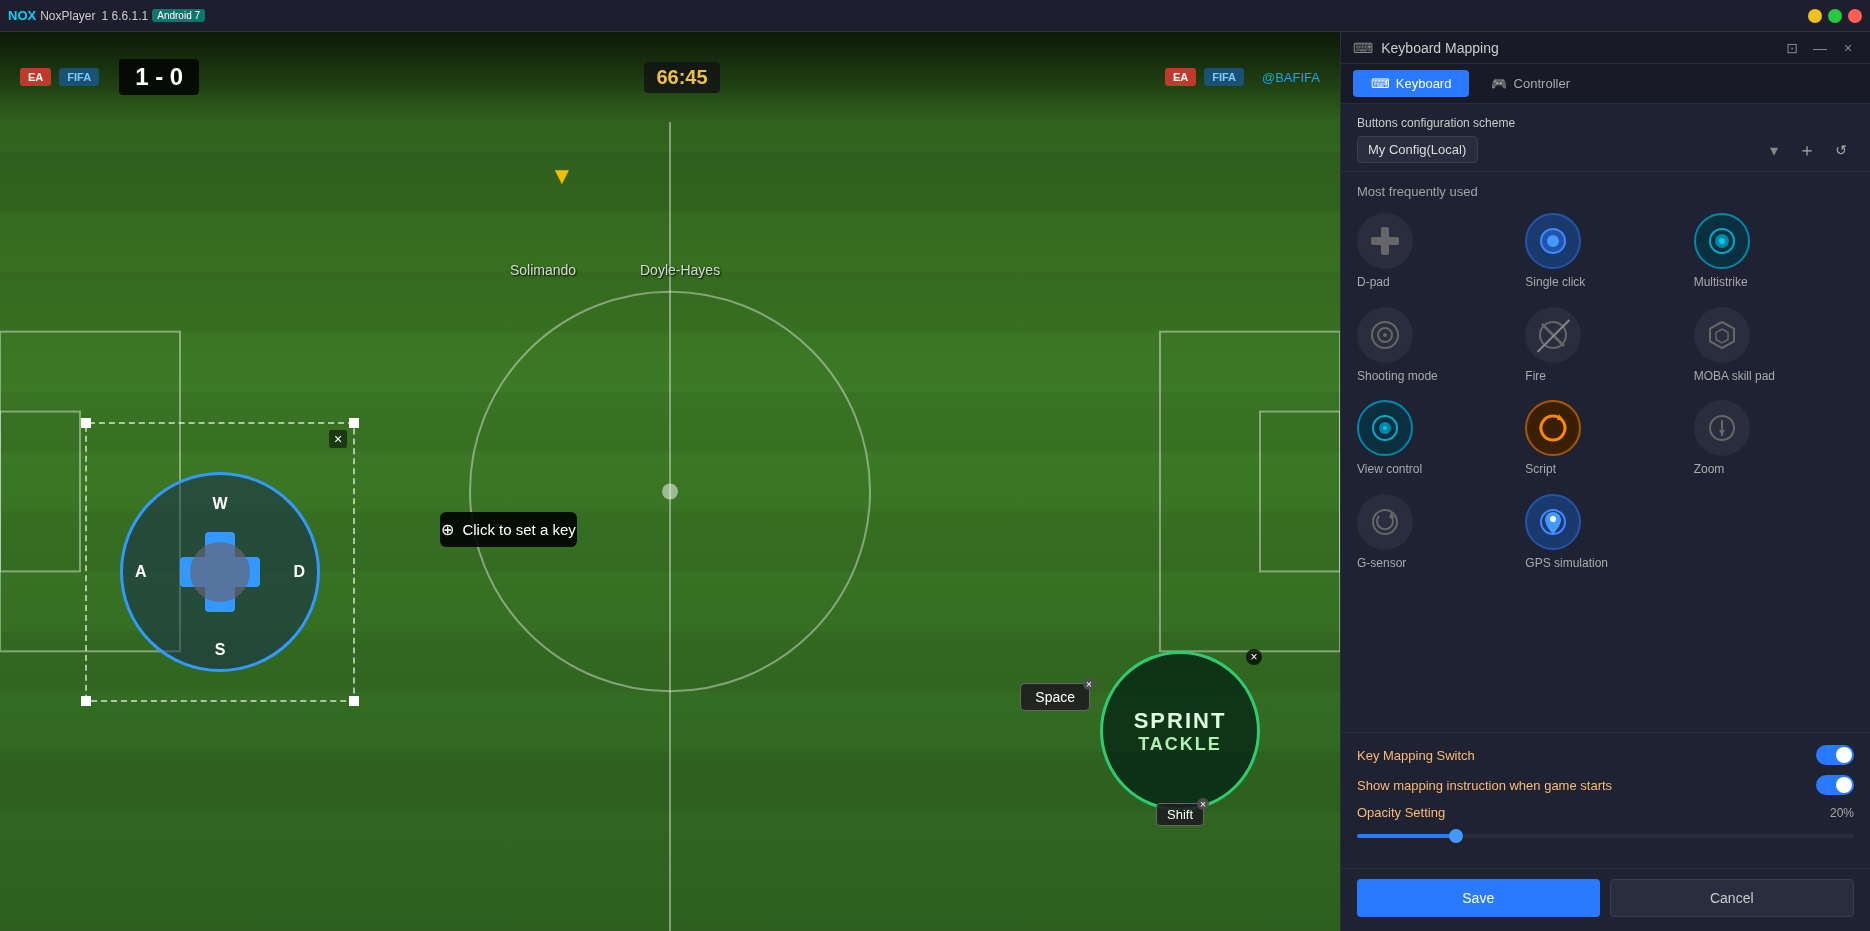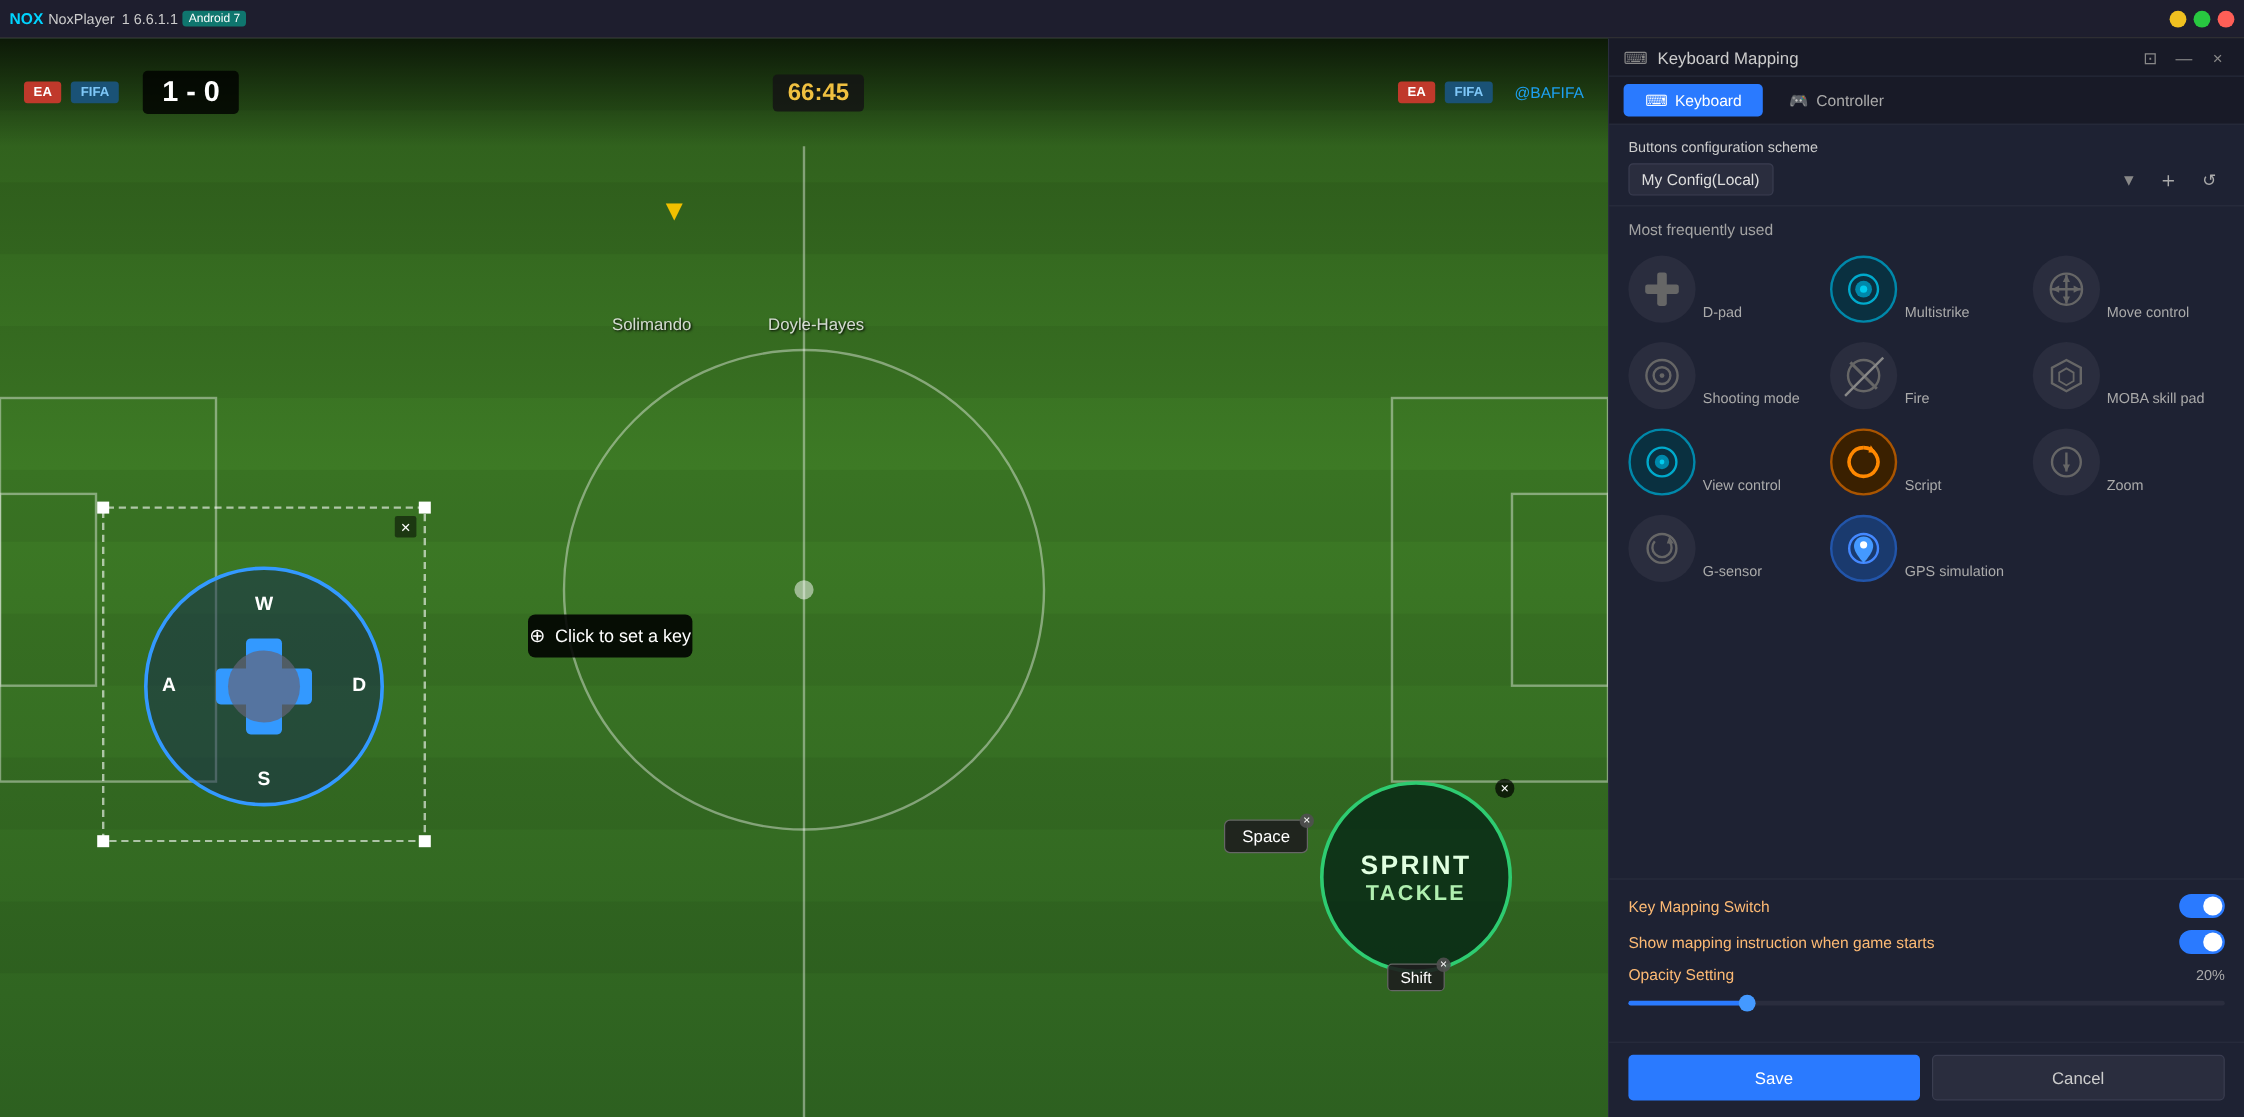--- a/index.html
+++ b/index.html
@@ -491,22 +491,22 @@
       font-size: 13px;
       margin-bottom: 14px;
     }
     .freq-grid {
       display: grid;
       grid-template-columns: repeat(3, 1fr);
       gap: 16px 8px;
     }
     .freq-item {
       display: flex;
-      flex-direction: row;
-      align-items: flex-end;
+      flex-direction: column;
+      align-items: flex-start;
       gap: 6px;
       cursor: pointer;
     }
     .freq-icon {
       width: 56px;
       height: 56px;
       border-radius: 50%;
       background: #2a2d3e;
       display: flex;
       align-items: center;
@@ -825,46 +825,41 @@
         <div class="freq-item">
           <div class="freq-icon">
             <svg width="32" height="32" viewBox="0 0 32 32">
               <rect x="12" y="2" width="8" height="28" rx="2" fill="#666"></rect>
               <rect x="2" y="12" width="28" height="8" rx="2" fill="#666"></rect>
             </svg>
           </div>
           <span class="freq-label">D-pad</span>
         </div>
 
+        <div class="freq-item">
+          <div class="freq-icon blue-active">
+            <svg width="32" height="32" viewBox="0 0 32 32">
+              <circle cx="16" cy="16" r="12" fill="#2255aa" stroke="#4488ff" stroke-width="2"></circle>
+              <circle cx="16" cy="16" r="6" fill="#4499ff"></circle>
+            </svg>
+          </div>
+          <span class="freq-label">Single click</span>
+        </div>
 
         <div class="freq-item">
           <div class="freq-icon cyan-active">
             <svg width="32" height="32" viewBox="0 0 32 32">
               <circle cx="16" cy="16" r="12" fill="#0a3040" stroke="#00aacc" stroke-width="2"></circle>
               <circle cx="16" cy="16" r="7" fill="#0088aa"></circle>
               <circle cx="16" cy="16" r="3" fill="#00ccee"></circle>
             </svg>
           </div>
           <span class="freq-label">Multistrike</span>
         </div>
 
-        <div class="freq-item">
-          <div class="freq-icon">
-            <svg width="32" height="32" viewBox="0 0 32 32">
-              <circle cx="16" cy="16" r="13" fill="none" stroke="#666" stroke-width="2"></circle>
-              <line x1="16" y1="4" x2="16" y2="28" stroke="#666" stroke-width="2"></line>
-              <line x1="4" y1="16" x2="28" y2="16" stroke="#666" stroke-width="2"></line>
-              <polygon points="16,4 13,10 19,10" fill="#666"></polygon>
-              <polygon points="16,28 13,22 19,22" fill="#666"></polygon>
-              <polygon points="4,16 10,13 10,19" fill="#666"></polygon>
-              <polygon points="28,16 22,13 22,19" fill="#666"></polygon>
-            </svg>
-          </div>
-          <span class="freq-label">Move control</span>
-        </div>
 
         <div class="freq-item">
           <div class="freq-icon">
             <svg width="32" height="32" viewBox="0 0 32 32">
               <circle cx="16" cy="16" r="13" fill="none" stroke="#666" stroke-width="2"></circle>
               <circle cx="16" cy="16" r="7" fill="none" stroke="#666" stroke-width="2"></circle>
               <circle cx="16" cy="16" r="2" fill="#666"></circle>
             </svg>
           </div>
           <span class="freq-label">Shooting mode</span>

